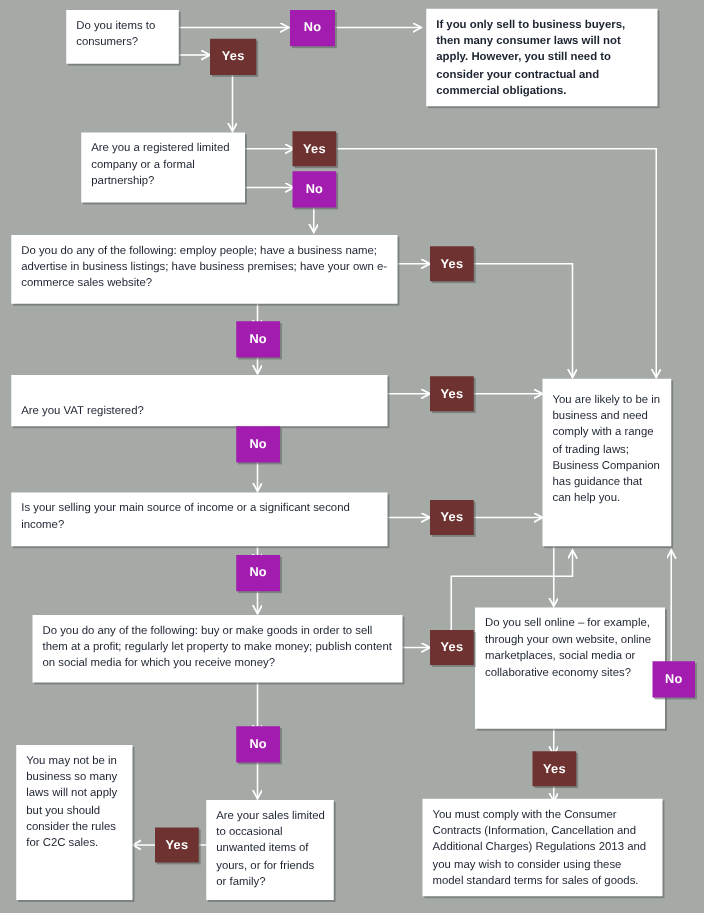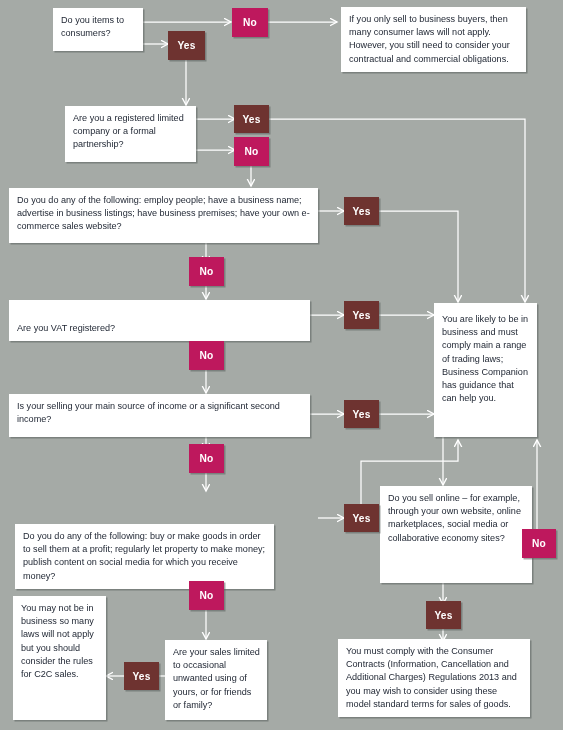--- a/index.html
+++ b/index.html
@@ -36,21 +36,21 @@
     align-items: center;
     justify-content: center;
     color: #ffffff;
     font-size: 10.2px;
     font-weight: bold;
     letter-spacing: .2px;
     box-shadow: 1.5px 1.5px 0 rgba(90,95,92,0.55);
     z-index: 4;
   }
   .badge.yes { background: #6e3330; }
-  .badge.no  { background: #be185d; }
+  .badge.no  { background: #a21caf; }
 </style>
 </head>
 <body>
 
 <div id="chart">
 
   <svg class="wires" viewBox="0 0 563 730" xmlns="http://www.w3.org/2000/svg">
     <defs>
       <marker id="ah" markerWidth="7" markerHeight="7" refX="5.6" refY="3" orient="auto" markerUnits="strokeWidth">
         <path d="M0,0 L5.6,3 L0,6" fill="none" stroke="#ffffff" stroke-width="1.1"></path>
@@ -119,58 +119,58 @@
       <path d="M361,504 L361,461 L458,461 L458,440"></path>
 
       <path d="M537,529 L537,440"></path>
     </g>
   </svg>
 
   <div class="node" style="left:53px; top:8px; width:90px; min-height:43px;">
     <span>Do you items to consumers?</span>
   </div>
 
-  <div class="node" style="left:341px; top:7px; width:185px;">
+  <div class="node" style="left:341px; top:7px; width:185px;font-weight:bold;">
     <span>If you only sell to business buyers, then many consumer laws will not apply. However, you still need to consider your contractual and commercial obligations.</span>
   </div>
 
   <div class="node" style="left:65px; top:106px; width:131px; min-height:56px;">
     <span>Are you a registered limited company or a formal partnership?</span>
   </div>
 
   <div class="node" style="left:9px; top:188px; width:309px; min-height:55px;">
     <span>Do you do any of the following: employ people; have a business name; advertise in business listings; have business premises; have your own e-commerce sales website?</span>
   </div>
 
   <div class="node" style="left:9px; top:300px; width:301px; min-height:30px; padding-top:22px;">
     <span>Are you VAT registered?</span>
   </div>
 
   <div class="node" style="left:9px; top:394px; width:301px; min-height:43px;">
     <span>Is your selling your main source of income or a significant second income?</span>
   </div>
 
   <div class="node" style="left:434px; top:303px; width:103px; min-height:134px; padding-top:10px;">
-    <span>You are likely to be in business and must comply main a range of trading laws; Business Companion has guidance that can help you.</span>
-  </div>
-
-  <div class="node" style="left:15px; top:492px; width:259px; min-height:54px;margin-top:32px;">
+    <span>You are likely to be in business and need comply with a range of trading laws; Business Companion has guidance that can help you.</span>
+  </div>
+
+  <div class="node" style="left:26px; top:492px; width:296px; min-height:54px;">
     <span>Do you do any of the following: buy or make goods in order to sell them at a profit; regularly let property to make money; publish content on social media for which you receive money?</span>
   </div>
 
   <div class="node" style="left:380px; top:486px; width:152px; min-height:97px;">
     <span>Do you sell online – for example, through your own website, online marketplaces, social media or collaborative economy sites?</span>
   </div>
 
   <div class="node" style="left:13px; top:596px; width:93px; min-height:124px;">
     <span>You may not be in business so many laws will not apply but you should consider the rules for C2C sales.</span>
   </div>
 
   <div class="node" style="left:165px; top:640px; width:102px; min-height:80px;">
-    <span>Are your sales limited to occasional unwanted using of yours, or for friends or family?</span>
+    <span>Are your sales limited to occasional unwanted items of yours, or for friends or family?</span>
   </div>
 
   <div class="node" style="left:338px; top:639px; width:192px; min-height:78px;">
     <span>You must comply with the Consumer Contracts (Information, Cancellation and Additional Charges) Regulations 2013 and you may wish to consider using these model standard terms for sales of goods.</span>
   </div>
 
   <div class="badge no" style="left:232px; top:8px; width:36px; height:29px;">
     <span>No</span>
   </div>
 

